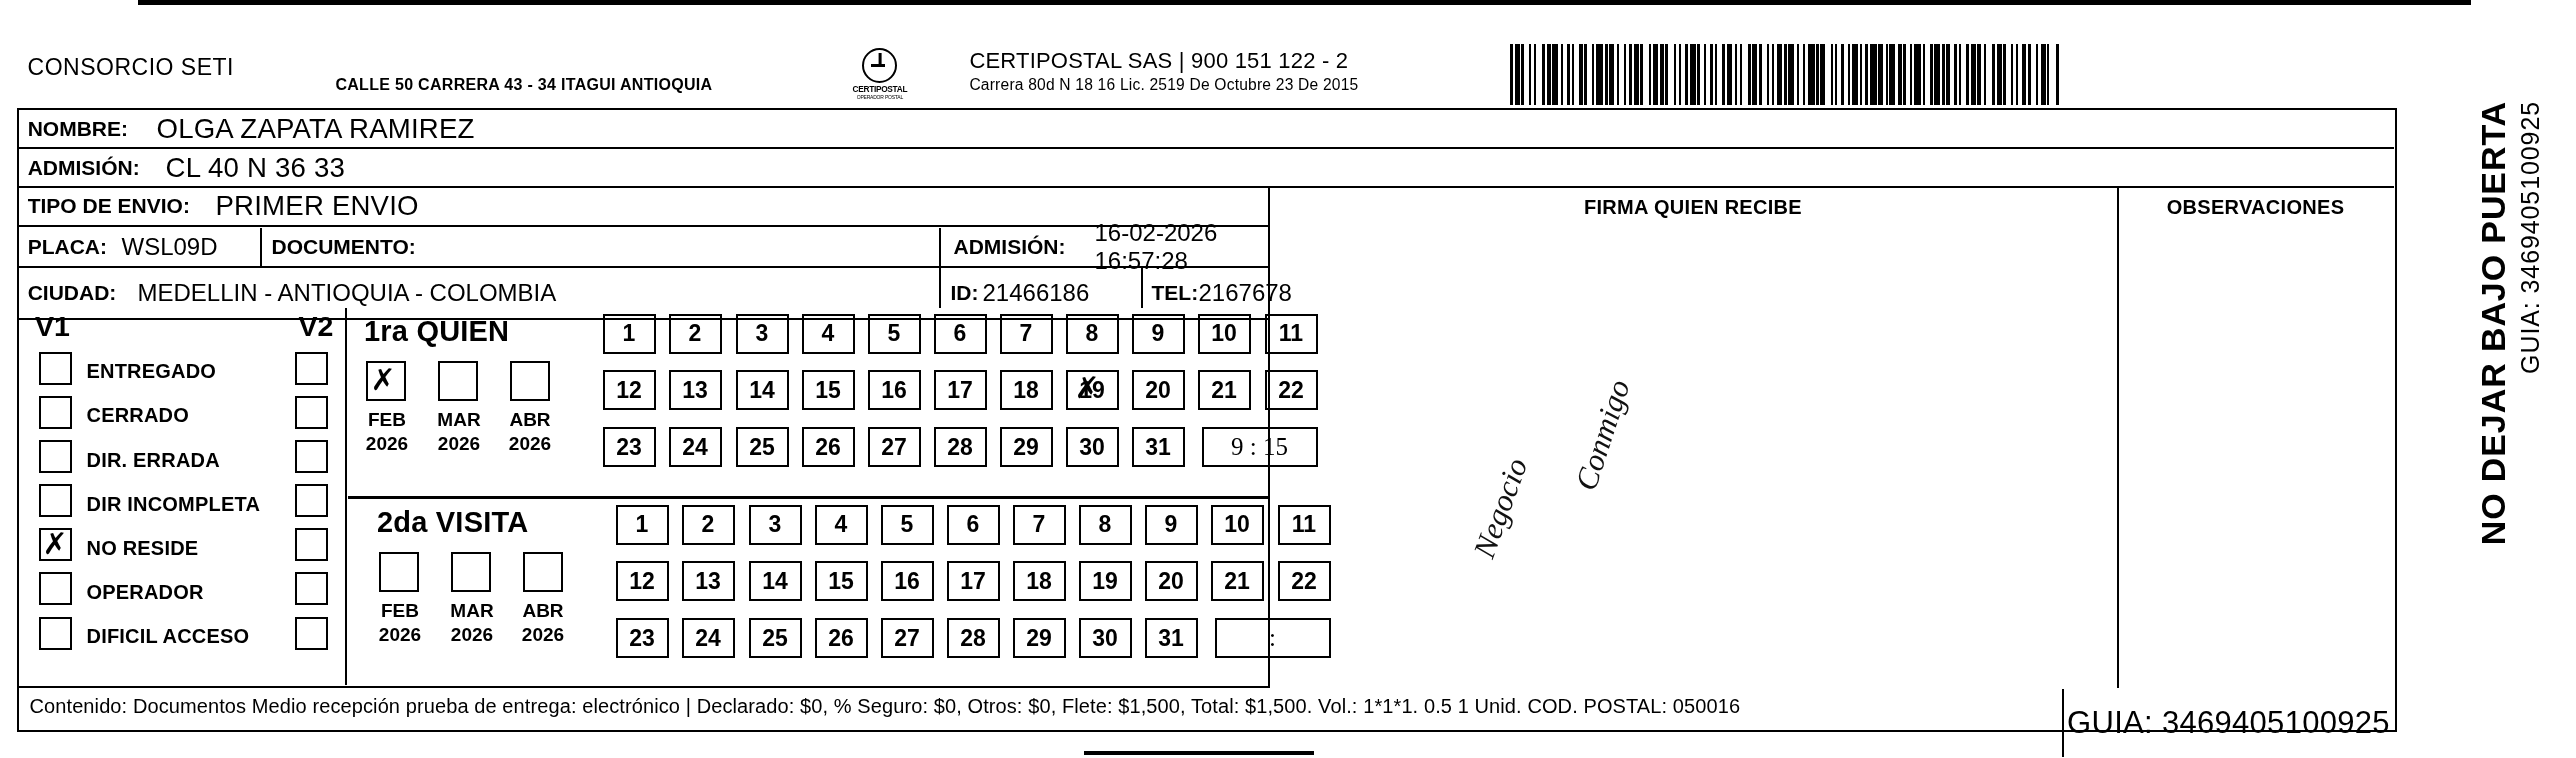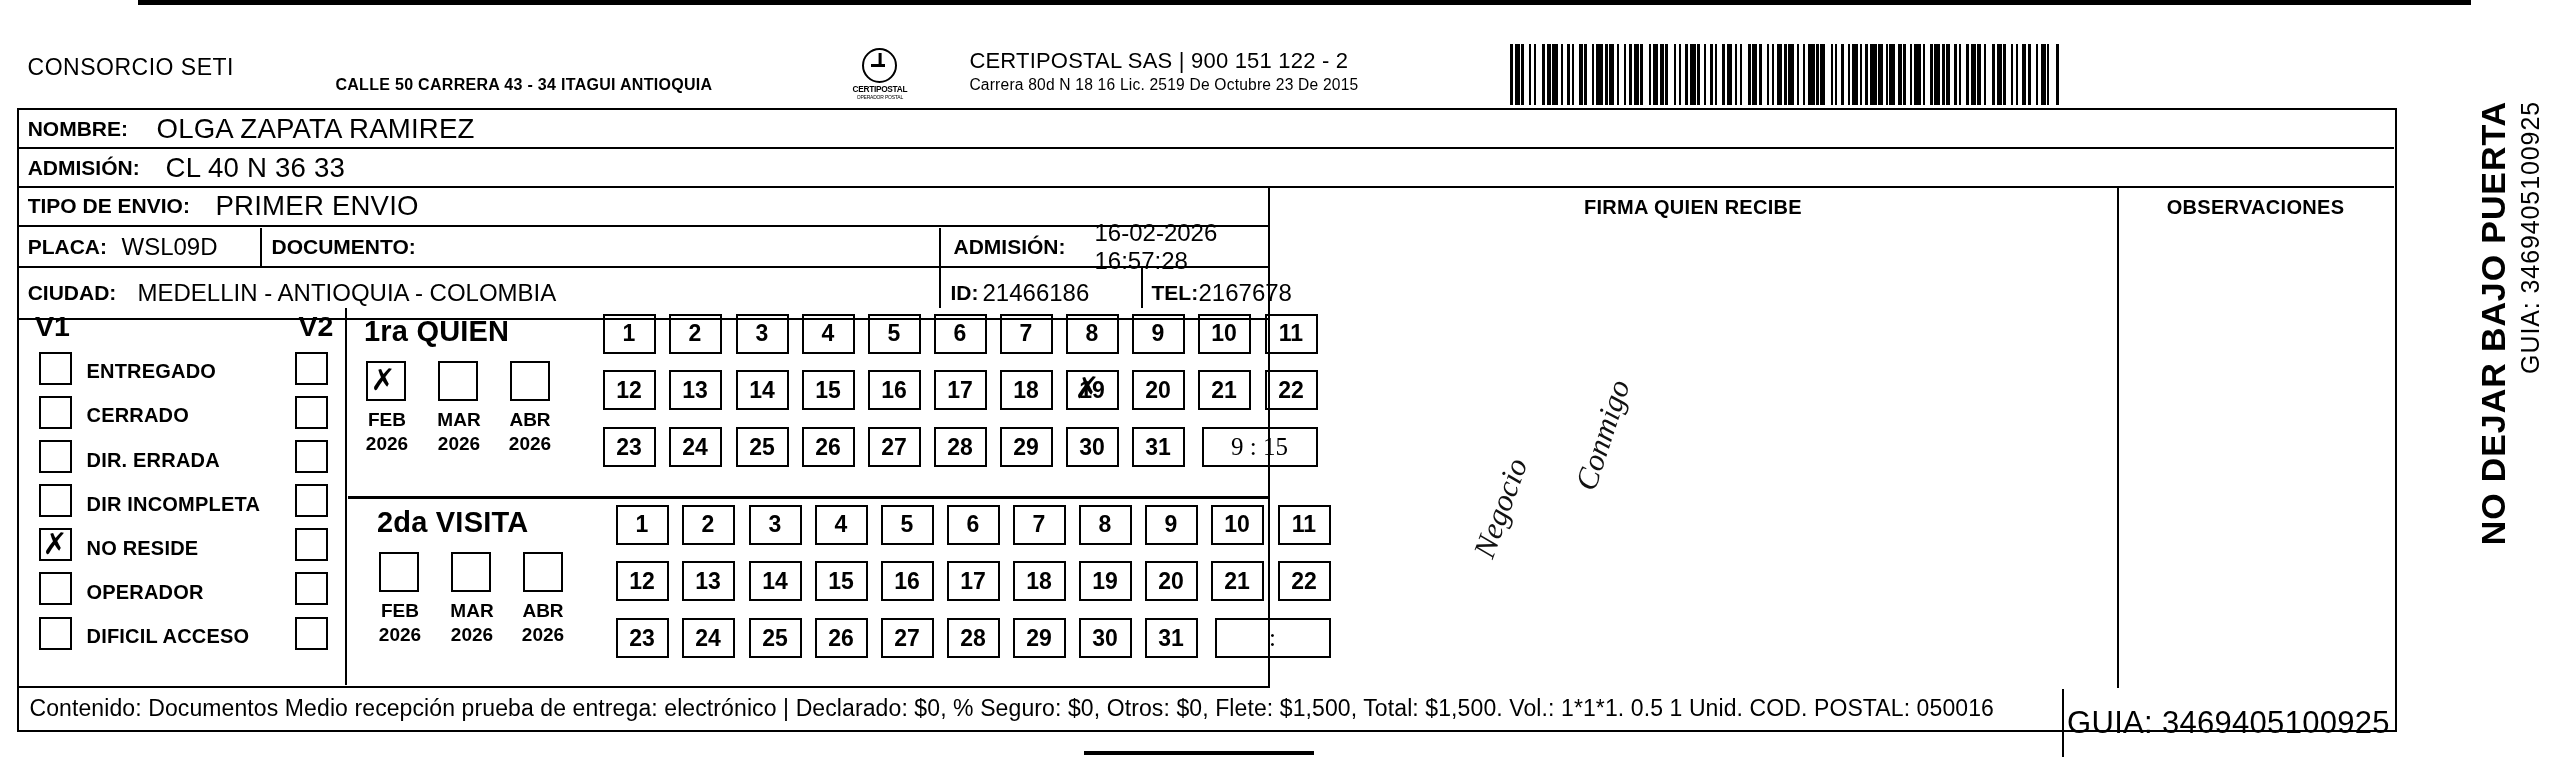--- a/index.html
+++ b/index.html
@@ -50,21 +50,21 @@
   .vdiv{position:absolute;left:326px;top:0;width:2.8px;height:377px;background:#000;}
   .visit-block{position:absolute;}
   .vtitle{position:absolute;font-size:29px;font-weight:bold;letter-spacing:0.2px;}
   .mbox{position:absolute;width:40px;height:40px;border:2.8px solid #000;box-sizing:border-box;}
   .mlab{position:absolute;font-size:19px;font-weight:bold;text-align:center;width:55px;}
   .num{position:absolute;width:53px;height:40px;border:2.8px solid #000;box-sizing:border-box;font-size:23px;font-weight:bold;display:flex;align-items:center;justify-content:center;}
   .numwide{position:absolute;width:116px;height:40px;border:2.8px solid #000;box-sizing:border-box;font-size:25px;display:flex;align-items:center;justify-content:center;}
   .hdiv{position:absolute;background:#000;height:2.8px;}
   
   .footer{position:absolute;left:0;top:579px;width:2375px;height:40px;}
-  .ftxt1{position:absolute;left:11px;top:5.5px;font-size:23px;letter-spacing:0.1px;text-align:right;}
+  .ftxt1{position:absolute;left:11px;top:5.5px;font-size:20px;letter-spacing:0.1px;text-align:right;}
   .ftxt2{position:absolute;left:11px;top:29px;font-size:18.4px;letter-spacing:0.1px;}
   .guia-box{position:absolute;left:2043px;top:0;width:332px;height:68px;border-left:2.8px solid #000;box-sizing:border-box;display:flex;align-items:center;justify-content:center;font-size:31px;letter-spacing:0.3px;}
   
   .vert{position:absolute;left:2424px;top:101px;width:138px;height:643px;}
   .vert .t1{position:absolute;left:50px;top:0;writing-mode:vertical-rl;transform:rotate(180deg);font-size:34px;font-weight:bold;letter-spacing:0.9px;white-space:nowrap;}
   .vert .t2{position:absolute;left:92px;top:0;writing-mode:vertical-rl;transform:rotate(180deg);font-size:25px;letter-spacing:0.9px;white-space:nowrap;}
   .bottomstub{position:absolute;left:1084px;top:751px;width:230px;height:3.7px;background:#000;}
 </style>
 </head>
 <body>

